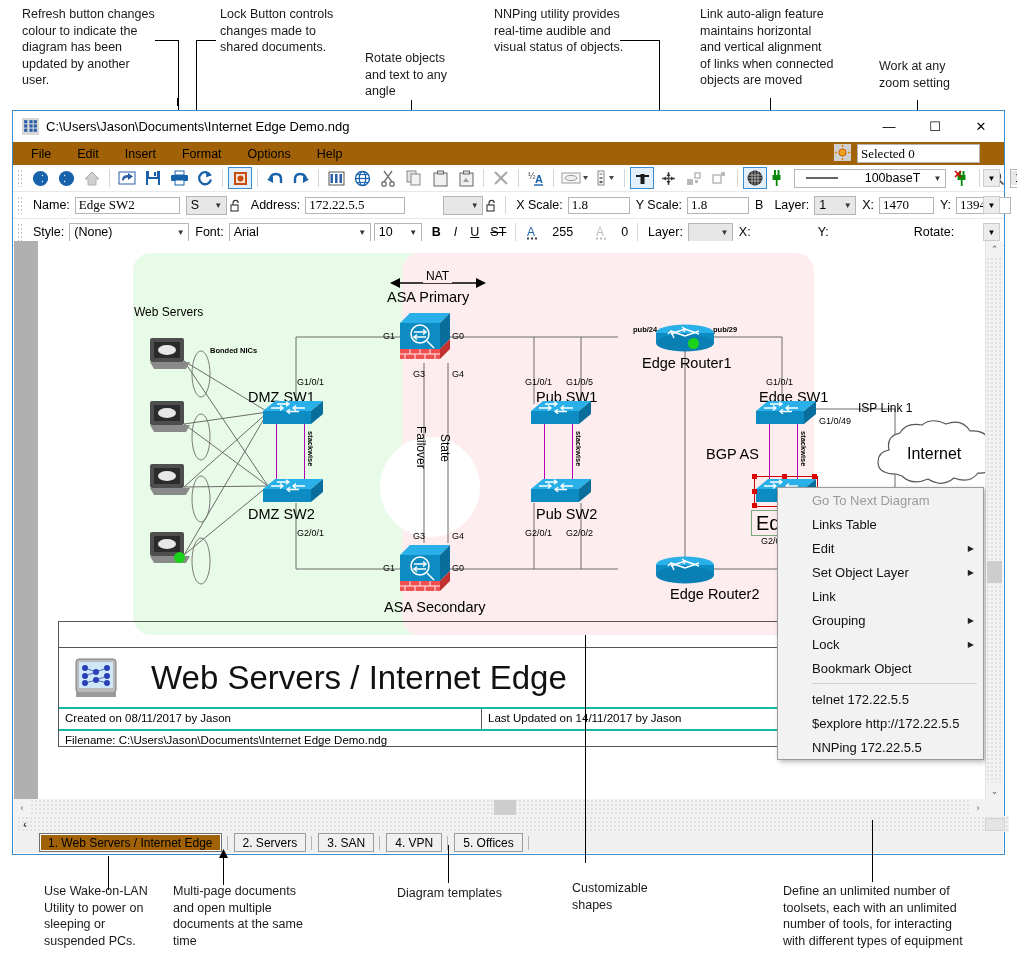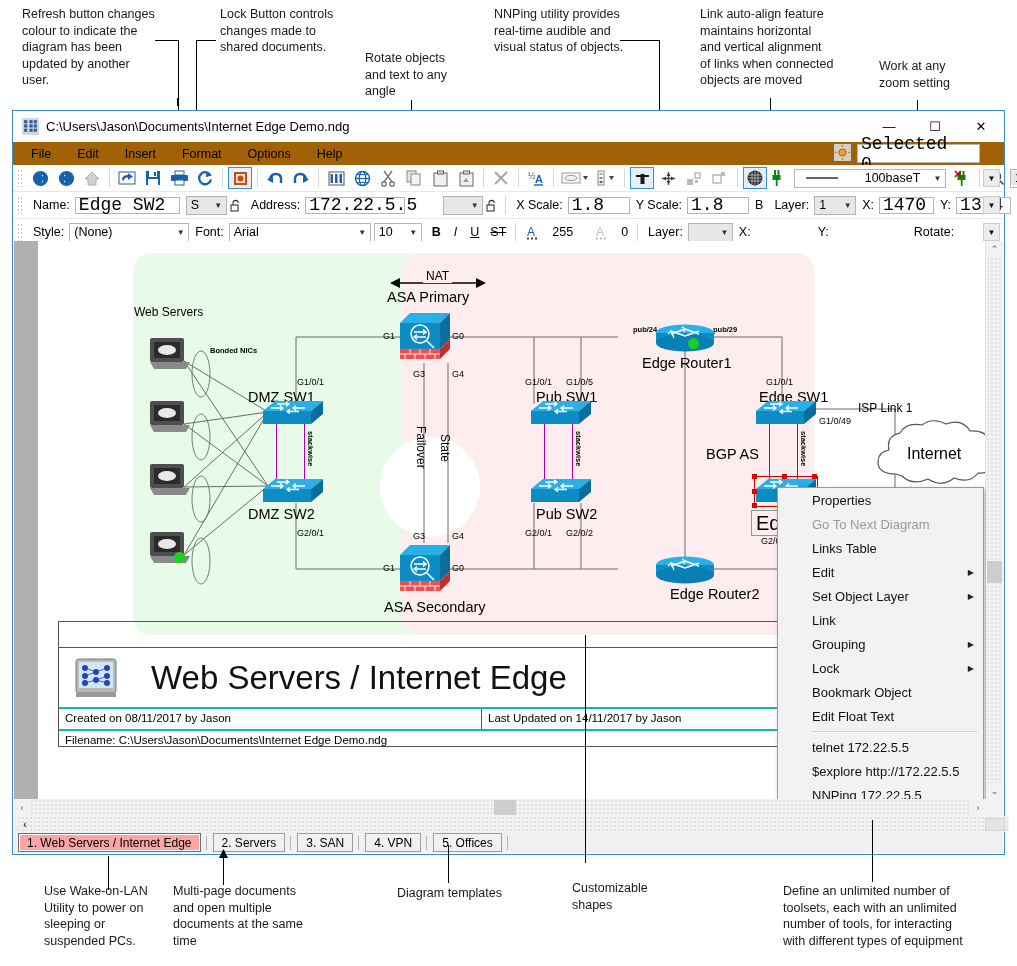--- a/index.html
+++ b/index.html
@@ -31,23 +31,23 @@
   .tbrow{height:26px;background:#fff;display:flex;align-items:center;
          border-bottom:1px solid #e8e8e8;position:relative;}
   .grip{width:7px;height:18px;margin:0 3px 0 4px;flex:0 0 auto;
         background-image:radial-gradient(#b8b8b8 40%,transparent 41%);
         background-size:3px 4px;opacity:.85;}
   .tbtn{width:24px;height:22px;display:flex;align-items:center;justify-content:center;
         flex:0 0 auto;margin:0 1px;}
   .tbtn.sel{border:1px solid #3a8ed0;background:#e3f0fb;box-sizing:border-box;}
   .sep{width:1px;height:18px;background:#d6d6d6;margin:0 4px;flex:0 0 auto;}
   .lbl{font-size:12.5px;margin:0 5px 0 6px;white-space:nowrap;flex:0 0 auto;}
-  .fld{height:17px;border:1px solid #b5b5b5;background:#fff;font-size:18px;
+  .fld{height:17px;border:1px solid #b5b5b5;background:#fff;font-size:13px;
        display:flex;align-items:center;padding:0 3px;box-sizing:border-box;flex:0 0 auto;
-       font-family:Liberation Mono, monospace;}
+       font-family:Liberation Serif, serif;}
   .combo{height:19px;border:1px solid #b5b5b5;background:#fff;font-size:12.5px;
          display:flex;align-items:center;box-sizing:border-box;flex:0 0 auto;}
   .combo .cv{padding:0 4px;flex:1 1 auto;overflow:hidden;white-space:nowrap;}
   .combo .cb{width:15px;height:100%;display:flex;align-items:center;justify-content:center;
              font-size:8px;color:#333;}
   .combo.gray .cv{background:#e7e7e7;}
   .combo.grayall{background:#e7e7e7;}
 
   
   #canvaswrap{position:absolute;left:1px;top:130px;right:1px;bottom:38px;background:#fff;
@@ -66,21 +66,21 @@
 
   
   #tabsrow{position:absolute;left:1px;right:1px;bottom:1px;height:37px;background:#f0f0f0;}
   #tabscroll{position:absolute;left:3px;top:0;height:16px;width:992px;
              background:#f2f2f2;background-image:radial-gradient(#e0e0e0 38%,transparent 39%);
              background-size:4px 4px;display:flex;align-items:center;}
   #tabscroll .ar{width:16px;text-align:center;font-size:10px;color:#333;font-weight:bold;}
   #tabs{position:absolute;left:4px;top:17px;display:flex;}
   .tab{height:19px;padding:0 8px;display:flex;align-items:center;font-size:12px;
        border:1px solid #9c9c9c;background:#f0f0f0;margin-right:-1px;box-sizing:border-box;}
-  .tab.active{background:#fca5a5;border:1px solid #707070;box-shadow:inset 0 0 0 1px #fff;}
+  .tab.active{background:#a16207;border:1px solid #707070;box-shadow:inset 0 0 0 1px #fff;margin-left:21px;}
   .tsep{width:1px;height:14px;background:#b5b5b5;margin:3px 6px 0 6px;}
 
   
   #diagram{position:absolute;left:0;top:0;width:100%;height:100%;}
   .zone{position:absolute;border-radius:18px;}
   .zgreen{background:#e8fbe8;}
   .zpink{background:#fdedee;}
   .dlabel{position:absolute;font-family:"Liberation Sans",sans-serif;color:#000;
           white-space:nowrap;}
   .n14{font-size:14.5px;}
@@ -890,42 +890,40 @@
           </div>
         </div>
 
         <div style="position:absolute;left:742px;top:380px;width:1px;height:124px;background:#555;"></div>
         <div style="position:absolute;left:20px;top:380px;width:722px;height:1px;background:#555;"></div>
         <div style="position:absolute;left:20px;top:380px;width:1px;height:26px;background:#555;"></div>
 
       </div>
 
       <div id="ctxmenu" style="left:739px;top:246px;width:205px;">
-        <div class="mi">Properties</div>
         <div class="mi disabled">Go To Next Diagram</div>
         <div class="mi">Links Table</div>
         <div class="mi">
             <span>Edit</span>
             <span class="arr">▶</span>
           </div>
         <div class="mi">
             <span>Set Object Layer</span>
             <span class="arr">▶</span>
           </div>
         <div class="mi">Link</div>
         <div class="mi">
             <span>Grouping</span>
             <span class="arr">▶</span>
           </div>
         <div class="mi">
             <span>Lock</span>
             <span class="arr">▶</span>
           </div>
         <div class="mi">Bookmark Object</div>
-        <div class="mi">Edit Float Text</div>
         <div class="msep"></div>
         <div class="mi">telnet 172.22.5.5</div>
         <div class="mi">$explore http://172.22.5.5</div>
         <div class="mi">NNPing 172.22.5.5</div>
 
       </div>
     </div>
 
     <div id="vscroll">
       <div class="sbarrow" style="left:0;top:0;width:17px;height:16px;">⌃</div>

